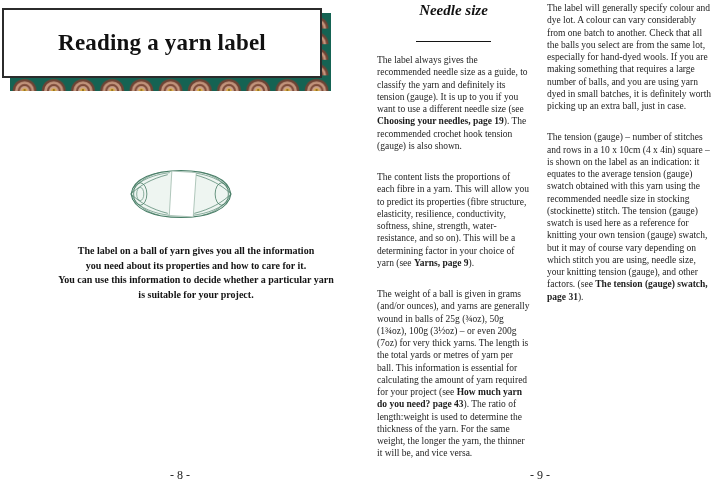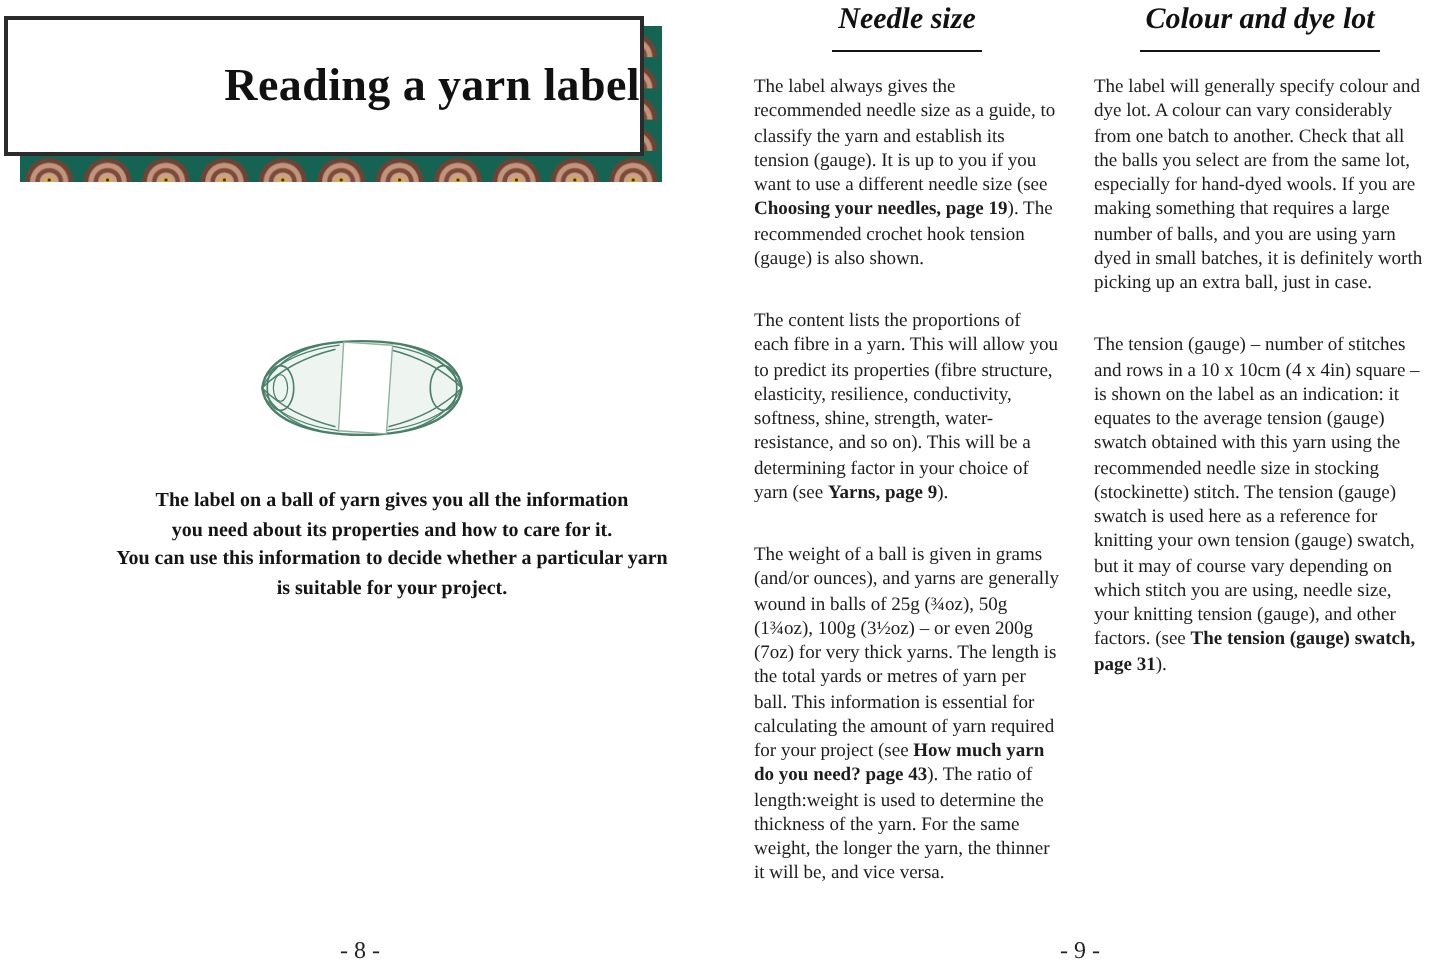--- a/index.html
+++ b/index.html
@@ -11,21 +11,21 @@
   .page-left { left:0; width:360px; }
   .page-right { left:360px; width:360px; }
 
   
   .header { position:absolute; left:0; top:0; width:345px; height:100px; }
   .pattern-band { position:absolute; left:10px; top:13px; width:321px; height:78px; }
   .pattern-band svg { display:block; }
   .title-box {
     position:absolute; left:2px; top:8px; width:316px; height:66px;
     background:#ffffff; border:2px solid #2b2b2b;
-    display:flex; align-items:center; justify-content:flex-end;
+    display:flex; align-items:center; justify-content:center;
   }
   .chapter-title { margin:0; font-size:23px; font-weight:bold; letter-spacing:0.2px; color:#111; }
 
   .illustration { position:absolute; left:127px; top:164px; width:108px; height:60px; }
 
   .intro {
     position:absolute; left:8px; top:228px; width:344px; margin:16px;
     text-align:center; font-weight:bold; font-size:10px; line-height:14.5px;
     white-space:pre-line; color:#141414;
   }
@@ -38,21 +38,21 @@
   
   .col { position:absolute; top:2px; }
   .col-1 { left:17px; width:153px; }
   .col-2 { left:187px; width:166px; }
 
   .sec { margin:0 0 19px 0; }
   .sec-title {
     margin:0 0 12px 0; text-align:center;
     font-size:15px; font-weight:bold; font-style:italic; color:#111;
   }
-  .sec-title-text { display:inline-block; padding:0 3px 6px 3px; border-bottom:1.5px solid #141414;text-align:right; }
+  .sec-title-text { display:inline-block; padding:0 3px 22px 3px; border-bottom:1.5px solid #141414;text-align:right; }
   .sec-body { margin:0; font-size:9.5px; line-height:12.25px; text-align:left; color:#1c1c1c; }
   .sec-body .b { font-weight:bold; }
 </style>
 </head>
 <body>
 
 <div class="spread">
 
   <div class="page page-left">
 
@@ -113,37 +113,36 @@
 
     <div class="page-num">- 8 -</div>
   </div>
 
   <div class="page page-right">
 
     <div class="col col-1">
 
       <section class="sec">
         <h2 class="sec-title"><span class="sec-title-text">Needle size</span></h2>
-        <p class="sec-body"><span>The label always gives the recommended needle size as a guide, to classify the yarn and establish its tension (gauge). It is up to you if you want to use a different needle size (see </span><span class="b">Choosing your needles, page 19</span><span>). The recommended crochet hook tension (gauge) is also shown.</span></p>
+        <p class="sec-body"><span>The label always gives the recommended needle size as a guide, to classify the yarn and definitely its tension (gauge). It is up to you if you want to use a different needle size (see </span><span class="b">Choosing your needles, page 19</span><span>). The recommended crochet hook tension (gauge) is also shown.</span></p>
       </section>
 
       <section class="sec">
         <p class="sec-body"><span>The content lists the proportions of each fibre in a yarn. This will allow you to predict its properties (fibre structure, elasticity, resilience, conductivity, softness, shine, strength, water-resistance, and so on). This will be a determining factor in your choice of yarn (see </span><span class="b">Yarns, page 9</span><span>).</span></p>
       </section>
 
       <section class="sec">
         <p class="sec-body"><span>The weight of a ball is given in grams (and/or ounces), and yarns are generally wound in balls of 25g (¾oz), 50g (1¾oz), 100g (3½oz) – or even 200g (7oz) for very thick yarns. The length is the total yards or metres of yarn per ball. This information is essential for calculating the amount of yarn required for your project (see </span><span class="b">How much yarn do you need? page 43</span><span>). The ratio of length:weight is used to determine the thickness of the yarn. For the same weight, the longer the yarn, the thinner it will be, and vice versa.</span></p>
       </section>
 
     </div>
 
     <div class="col col-2">
 
       <section class="sec">
-        <h2 class="sec-title"><span class="sec-title-text">Colour and dye lot</span></h2>
         <p class="sec-body"><span>The label will generally specify colour and dye lot. A colour can vary considerably from one batch to another. Check that all the balls you select are from the same lot, especially for hand-dyed wools. If you are making something that requires a large number of balls, and you are using yarn dyed in small batches, it is definitely worth picking up an extra ball, just in case.</span></p>
       </section>
 
       <section class="sec">
         <p class="sec-body"><span>The tension (gauge) – number of stitches and rows in a 10 x 10cm (4 x 4in) square – is shown on the label as an indication: it equates to the average tension (gauge) swatch obtained with this yarn using the recommended needle size in stocking (stockinette) stitch. The tension (gauge) swatch is used here as a reference for knitting your own tension (gauge) swatch, but it may of course vary depending on which stitch you are using, needle size, your knitting tension (gauge), and other factors. (see </span><span class="b">The tension (gauge) swatch, page 31</span><span>).</span></p>
       </section>
 
     </div>
 
     <div class="page-num">- 9 -</div>

